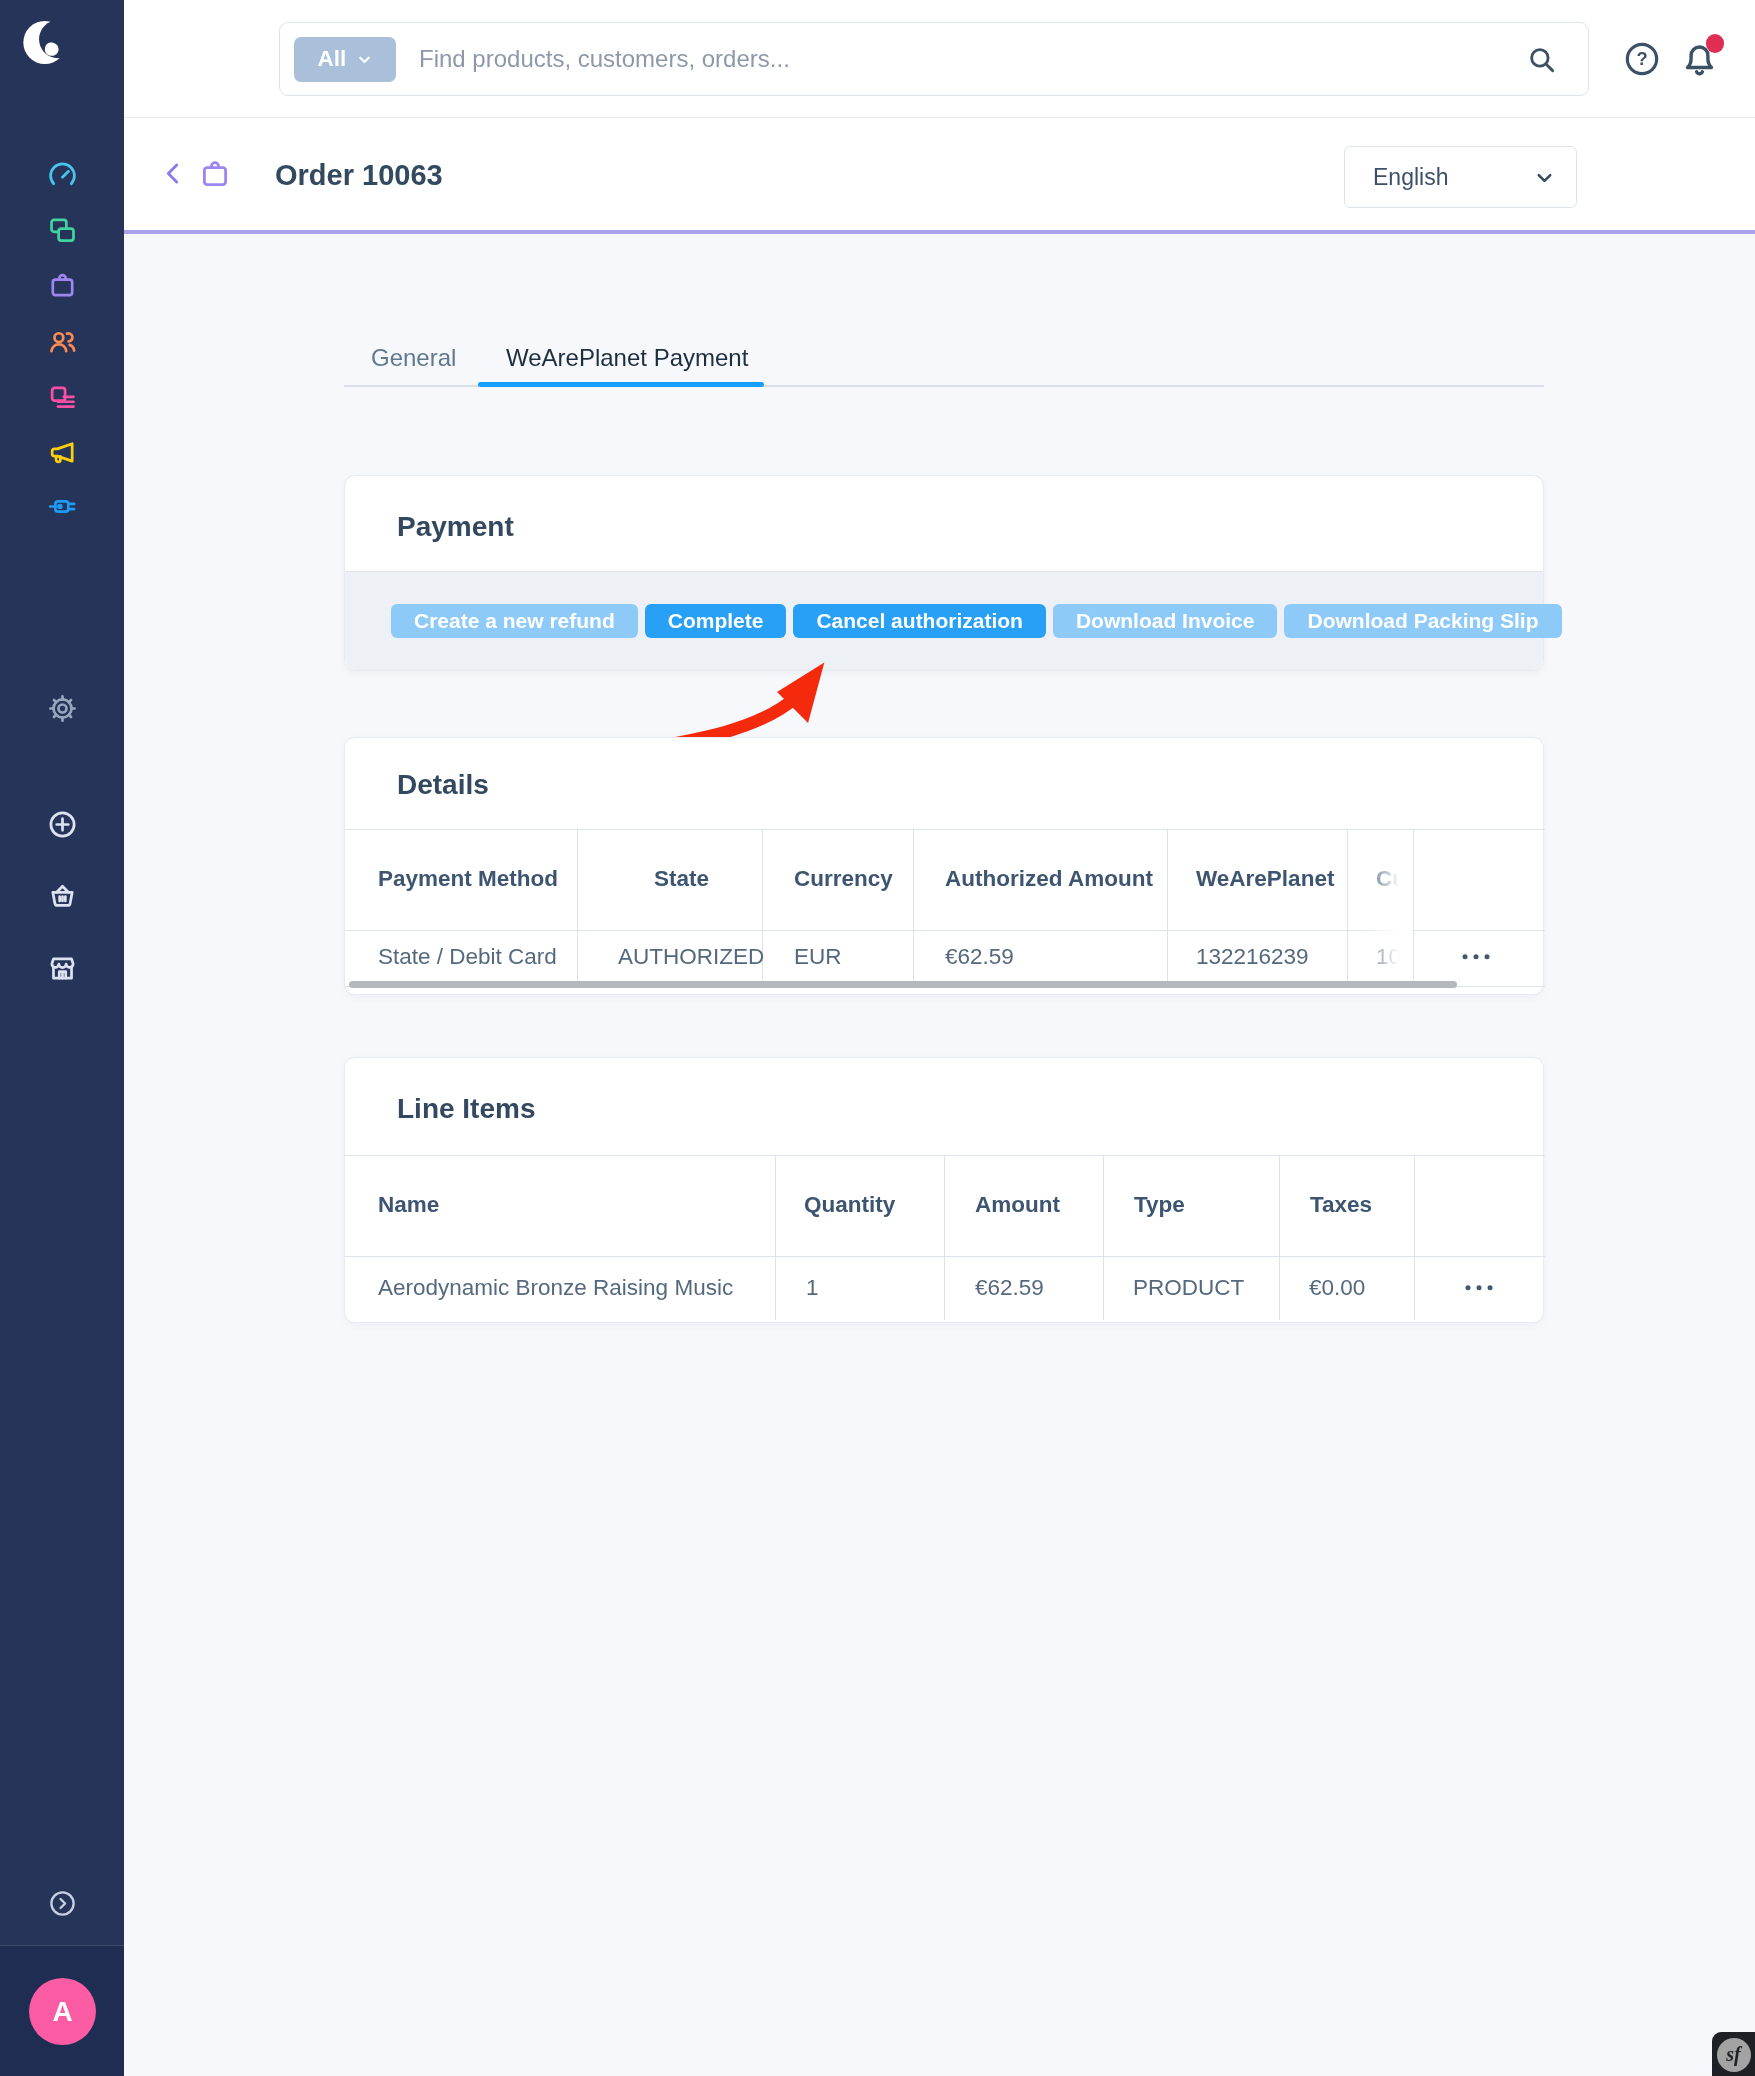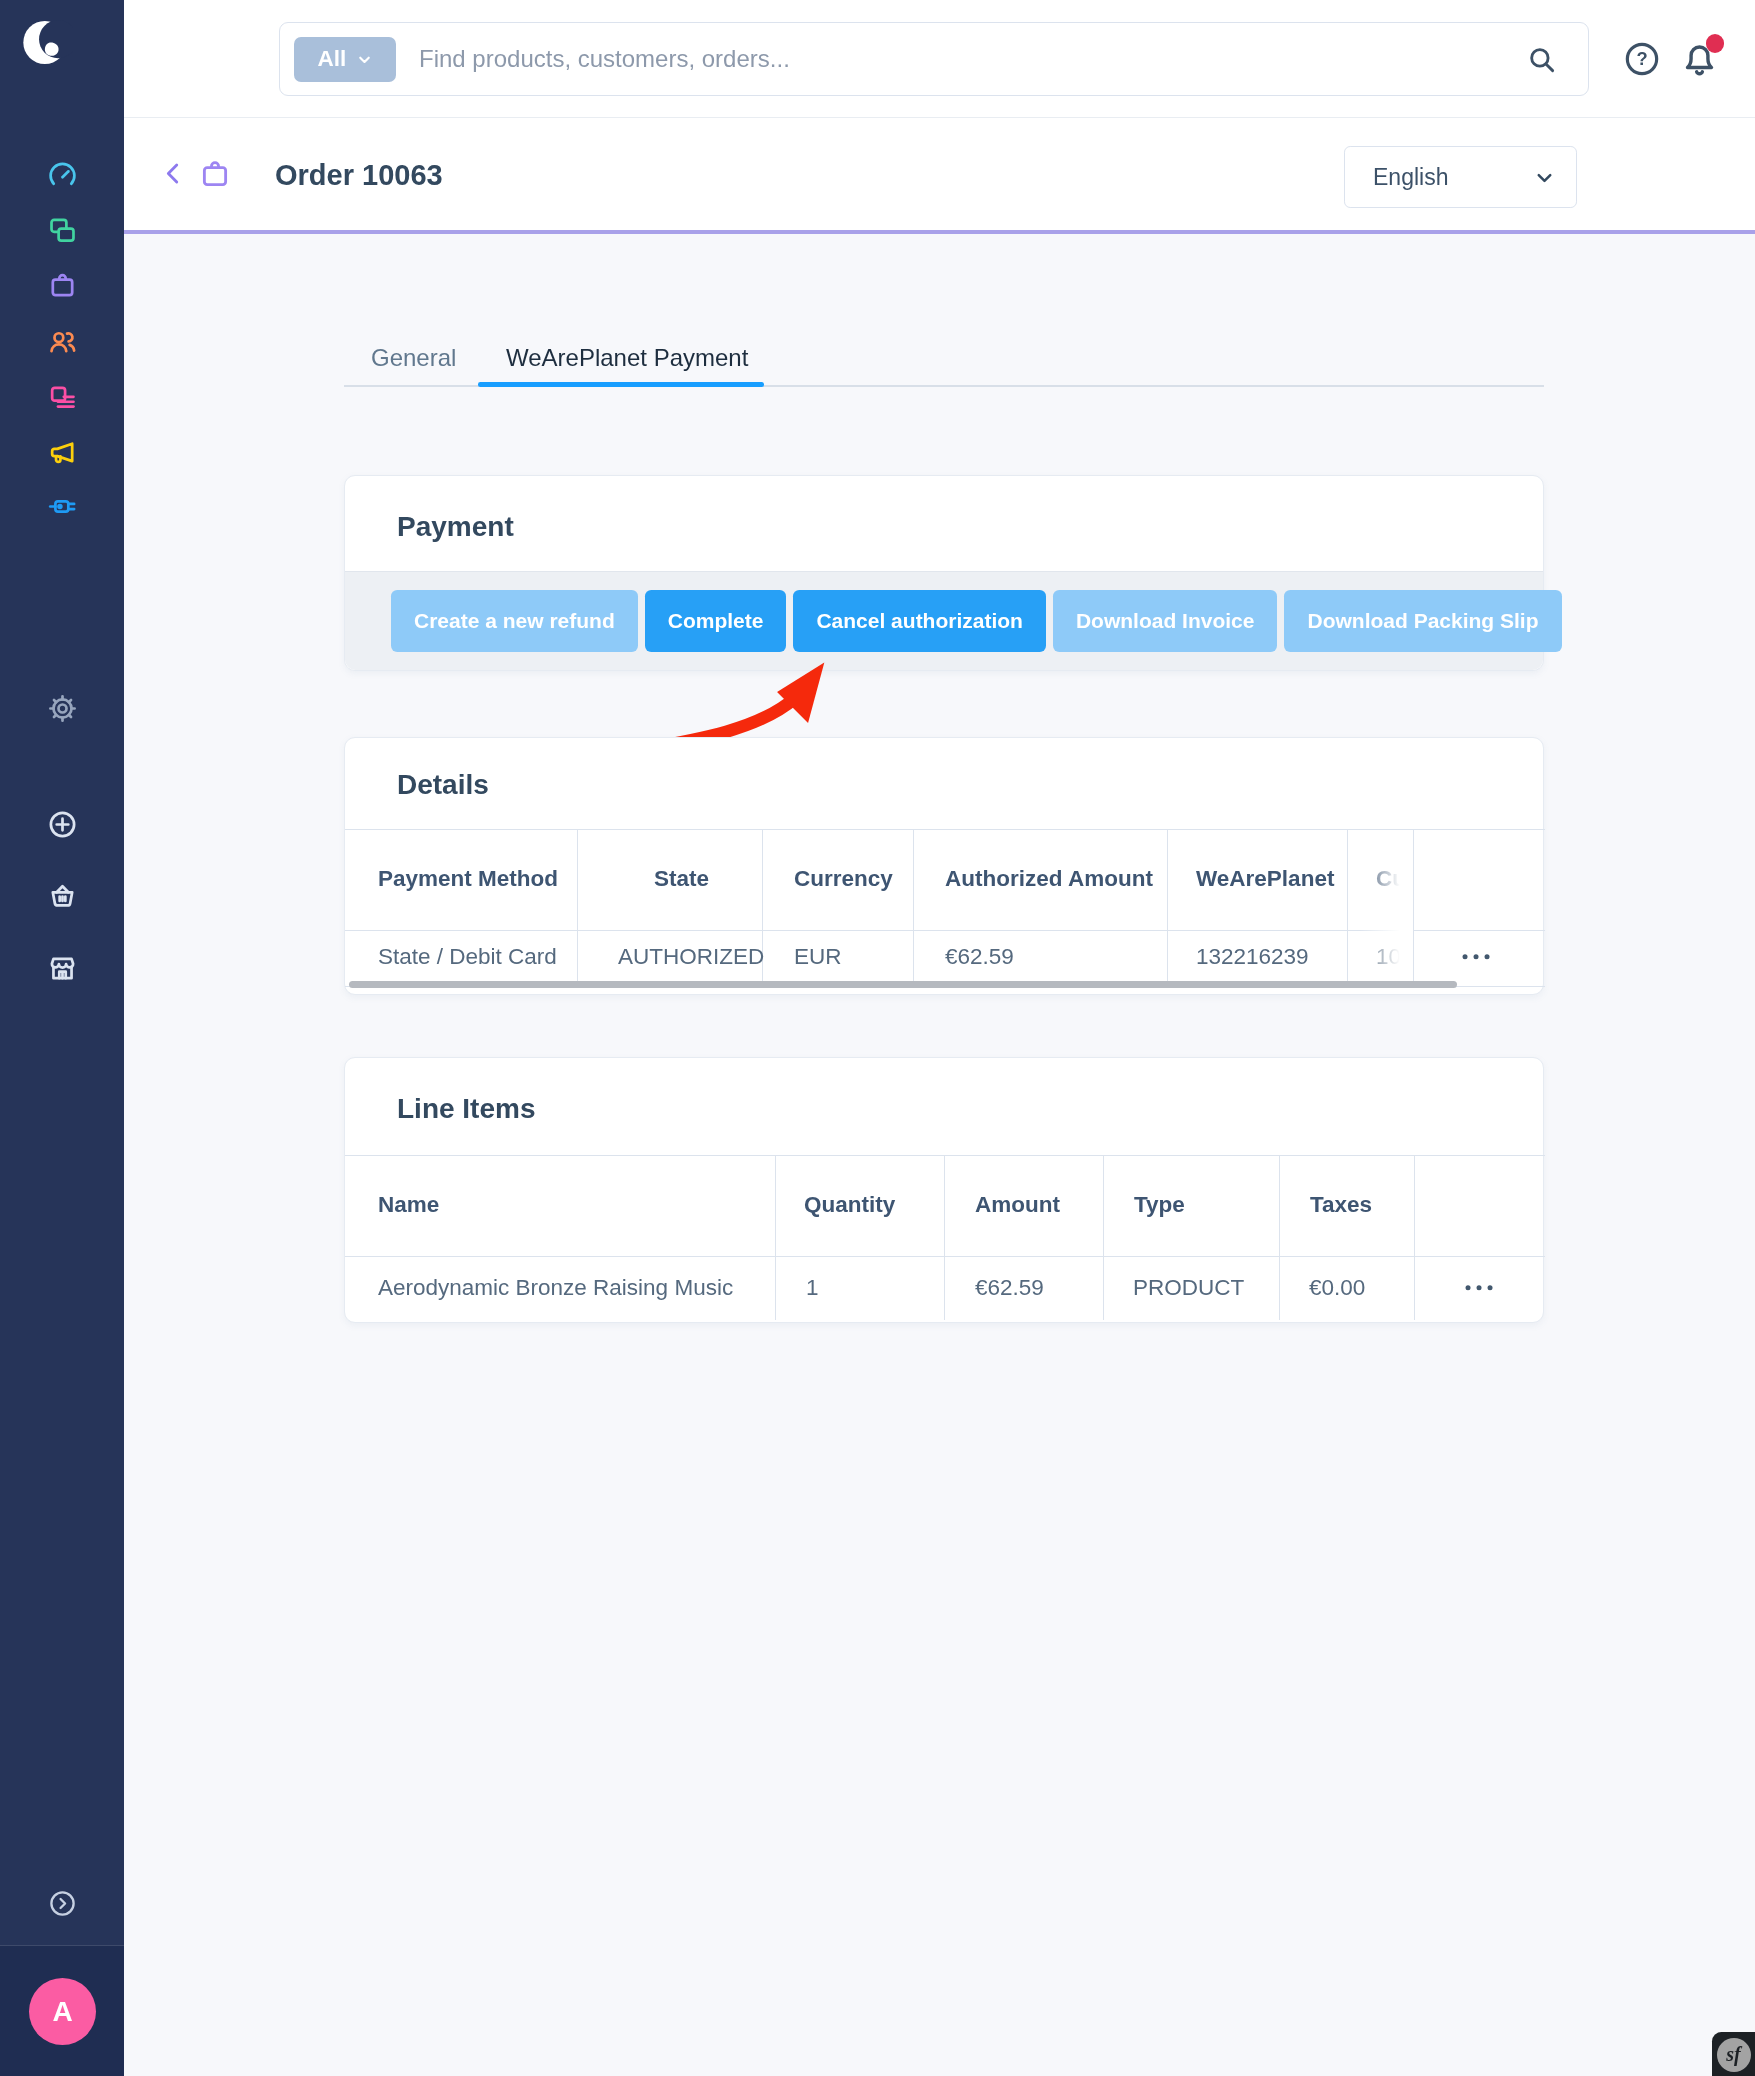--- a/index.html
+++ b/index.html
@@ -16,21 +16,21 @@
   .topbar{position:absolute;left:124px;top:0;width:1631px;height:117px;background:#fff;border-bottom:0.8px solid #e9edf2;}
   .searchbox{position:absolute;left:155px;top:22px;width:1310px;height:74px;border:1.6px solid #dce3ee;border-radius:9px;background:#fff;display:flex;align-items:center;box-sizing:border-box;}
   .scope-chip{margin-left:14px;width:102px;height:45px;background:#a9bfda;border-radius:7px;color:#fff;font-size:22.5px;font-weight:bold;display:flex;align-items:center;justify-content:center;gap:9.3px;cursor:pointer;}
   .placeholder{margin-left:23px;font-size:24px;color:#8d99ab;text-align:right;}
   
   .smartbar{position:absolute;left:124px;top:118px;width:1631px;height:112px;background:#fff;border-bottom:4.7px solid #a9a1e9;}
   .lang-select{position:absolute;left:1220px;top:28px;width:233px;height:62px;border:1.6px solid #dce3ee;border-radius:6.2px;background:#fff;display:flex;align-items:center;box-sizing:border-box;cursor:pointer;}
   
   .card{position:absolute;left:344px;width:1200px;background:#fff;border:0.8px solid #e6ebf2;border-radius:11px;box-shadow:0 2.3px 6.2px rgba(120,135,160,.08);box-sizing:border-box;}
   .card-title{position:absolute;left:36px;font-size:28px;font-weight:bold;color:#33495f;transform:translateY(-50%);margin-left:16px;}
-  .btn{height:62px;border:none;border-radius:6.2px;color:#fff;font-size:21px;font-weight:bold;font-family:"Liberation Sans",sans-serif;padding:0 23px;cursor:pointer;white-space:nowrap;}
+  .btn{height:34px;border:none;border-radius:6.2px;color:#fff;font-size:21px;font-weight:bold;font-family:"Liberation Sans",sans-serif;padding:0 23px;cursor:pointer;white-space:nowrap;}
   .btn.primary{background:#27a0f6;}
   .btn.light{background:#8ecaf8;}
   .vline{position:absolute;width:0.8px;background:#dce3ed;}
   .hline{position:absolute;height:0.8px;background:#dce3ed;}
   .th{font-size:22.5px;font-weight:bold;color:#3e5572;}
   .td{font-size:22.5px;color:#55697e;}
   .dots{position:absolute;display:flex;gap:5.4px;transform:translate(-50%,-50%);cursor:pointer;}
   .dots i{width:5.4px;height:5.4px;border-radius:50%;background:#42586e;}
   .tab{position:absolute;top:358px;transform:translateY(-50%);font-size:24px;cursor:pointer;white-space:nowrap;}
   .fade{position:absolute;background:linear-gradient(to right,rgba(255,255,255,0),#fff 75%);}

